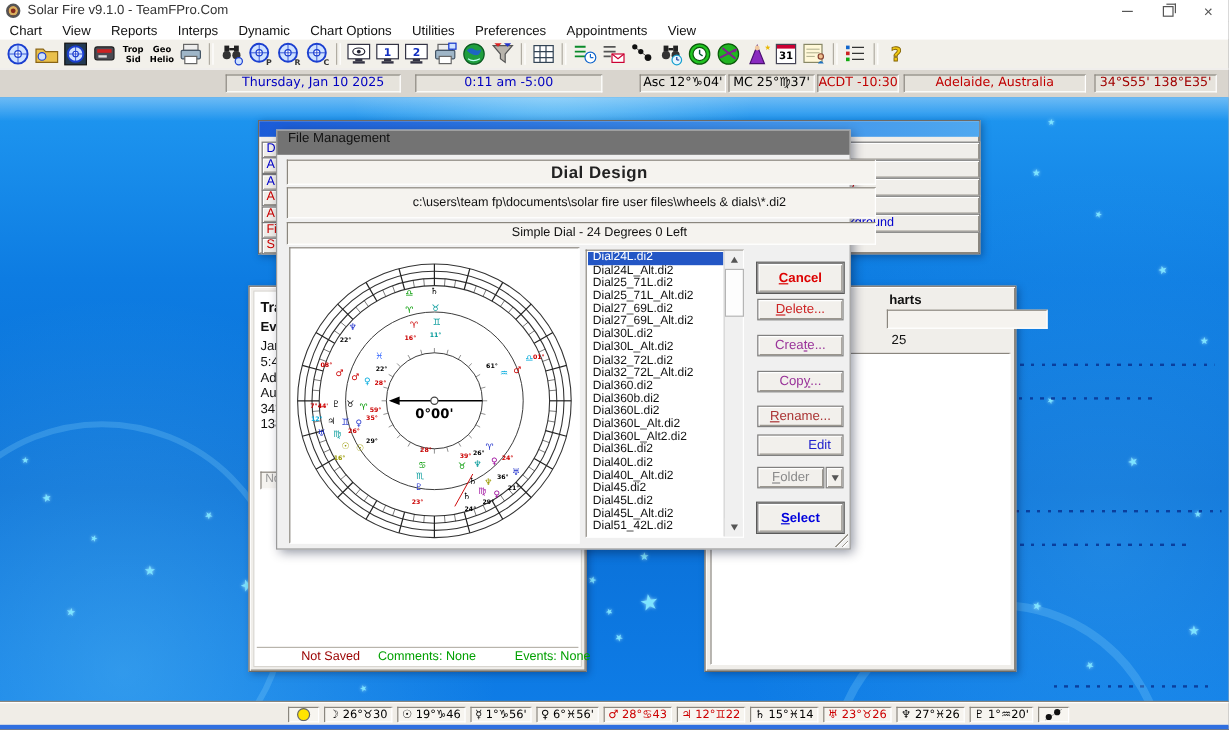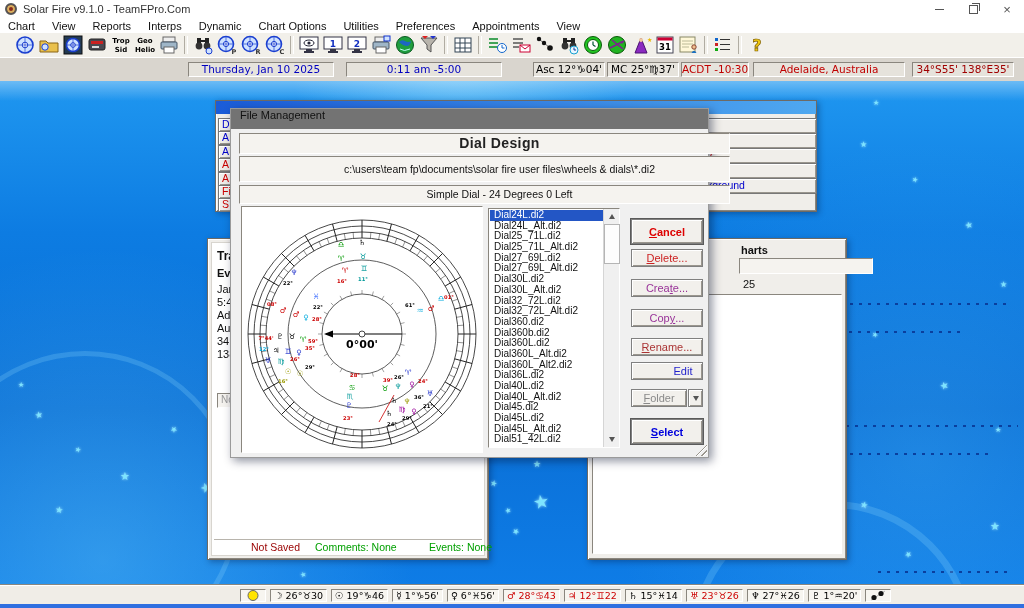--- a/index.html
+++ b/index.html
@@ -12,21 +12,21 @@
   .win-controls{margin-left:auto;display:flex;height:100%;}
   .win-btn{width:34px;height:100%;display:flex;align-items:center;justify-content:center;color:#555;}
   .glyph-min{display:block;width:9px;border-top:1px solid #555;}
   .glyph-restore{display:block;width:7px;height:7px;border:1px solid #555;position:relative;}
   .glyph-restore:before{content:"";position:absolute;left:2px;top:-3px;width:7px;height:7px;border:1px solid #555;border-left:none;border-bottom:none;}
   .glyph-close{font-size:13px;line-height:13px;}
   
   .menubar{position:absolute;top:18px;left:0;right:0;height:15px;background:#fff;display:flex;align-items:center;padding-left:8px;}
   .menu-item{margin-right:17px;color:#111;}
   
-  .toolbar{position:absolute;top:33px;left:0;right:0;height:24px;background:#f2f0ea;border-bottom:1px solid #c8c4bc;display:flex;align-items:center;padding-left:13px;}
+  .toolbar{position:absolute;top:33px;left:0;right:0;height:24px;background:#f2f0ea;border-bottom:1px solid #c8c4bc;display:flex;align-items:center;padding-left:3px;}
   .tb-btn{width:24px;height:22px;display:flex;align-items:center;justify-content:center;}
   .tb-sep{width:2px;height:18px;border-left:1px solid #b0aca2;border-right:1px solid #fff;margin:0 3px;}
   
   .infobar{position:absolute;top:57px;left:0;right:0;height:24px;background:#d9d5ce;border-top:1px solid #fff;border-bottom:1px solid #96928a;}
   .info-box{position:absolute;top:4px;height:13px;line-height:13px;text-align:center;background:#e6e3dc;
             border:1px solid;border-color:#8a867e #fff #fff #8a867e;font-size:10.5px;white-space:nowrap;overflow:hidden;
             font-family:"DejaVu Sans","Liberation Sans",sans-serif;}
   .info-box:nth-child(1){left:188px;width:144px;}
   .info-box:nth-child(2){left:346px;width:154px;}
   .info-box:nth-child(3){left:533px;width:70px;}

